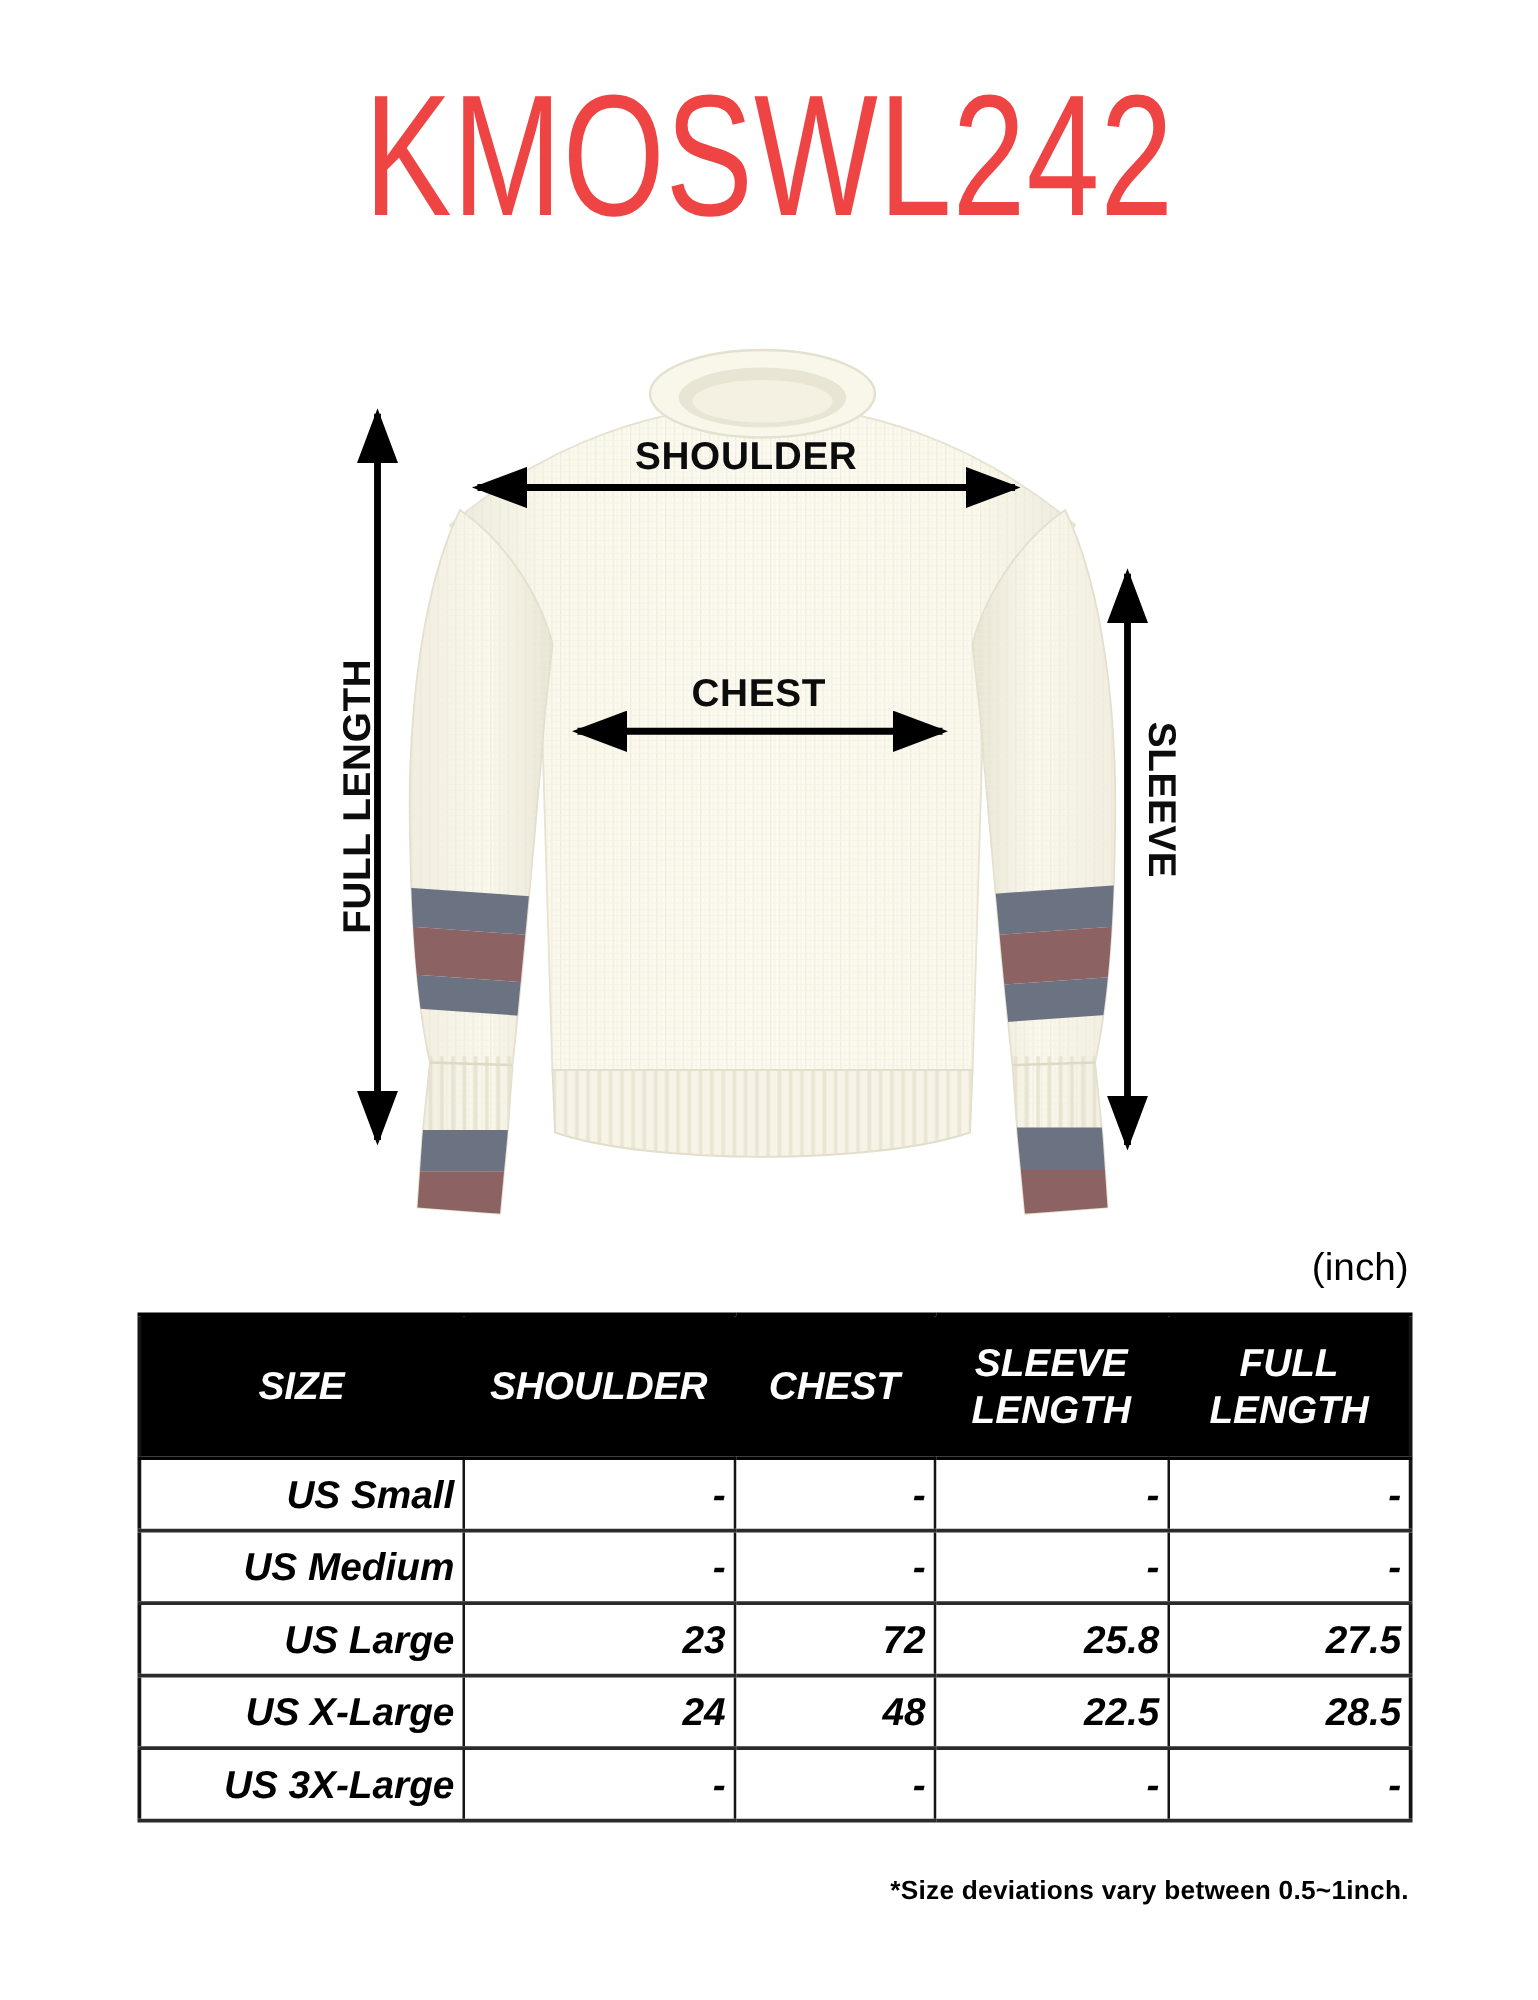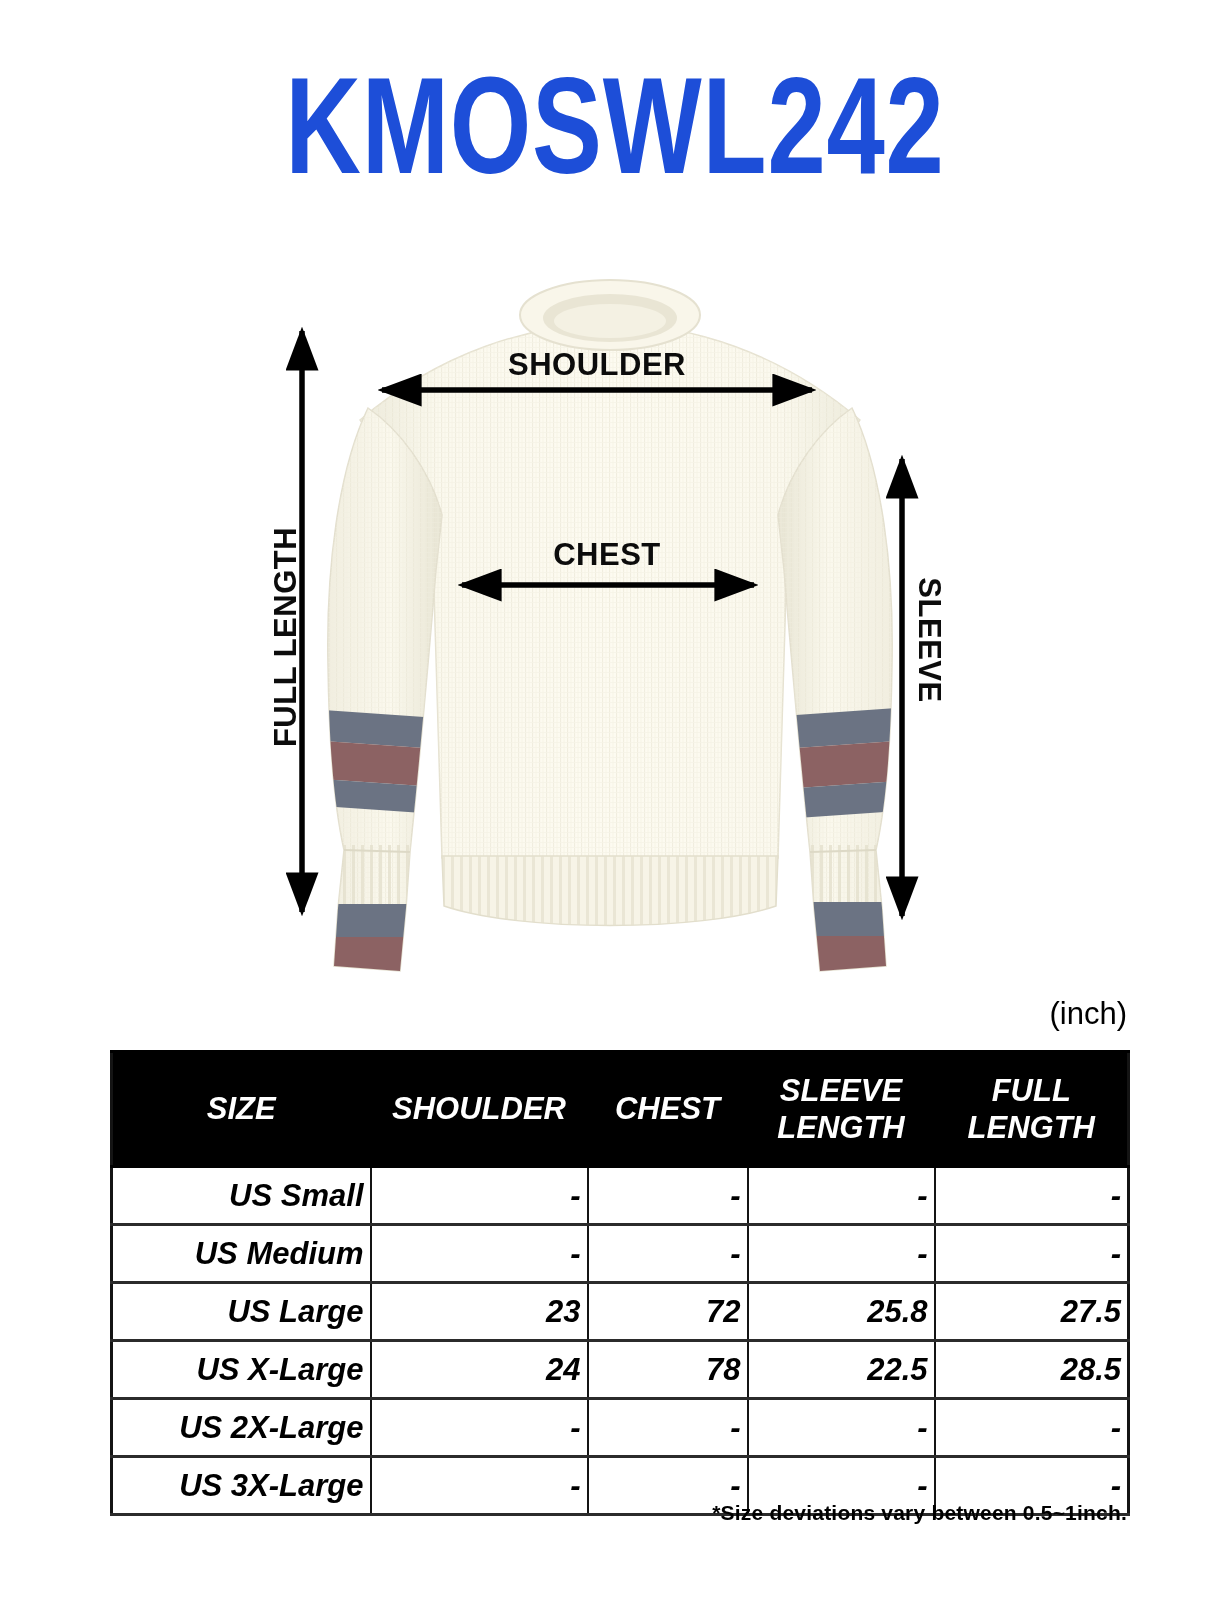--- a/index.html
+++ b/index.html
@@ -2,21 +2,21 @@
 <html><head>
 <meta charset="utf-8">
 <style>
   html, body { margin:0; padding:0; }
   body {
     width:1230px; height:1600px; background:#ffffff; position:relative;
     font-family:"Liberation Sans", sans-serif; overflow:hidden; color:#000;
   }
   .title {
     position:absolute; top:56px; left:0; width:1230px; text-align:center;
-    font-size:138px; font-weight:700; line-height:1; color:#1d4ed8;
+    font-size:138px; font-weight:400; line-height:1; color:#ef4444;
   }
   .title > span { display:inline-block; transform:scaleX(0.76); transform-origin:50% 50%; letter-spacing:1px; }
 
   .diagram { position:absolute; top:0; left:0; width:1230px; height:1000px; }
   .diagram svg { position:absolute; top:0; left:0; }
 
   .dim-label {
     position:absolute; font-weight:700; font-size:31px; color:#0c0c0c; white-space:nowrap; letter-spacing:0.5px;
   }
   .lbl-shoulder { left:597px; top:347px; transform:translateX(-50%); }
@@ -190,32 +190,25 @@
     <tr>
       <td>US Large</td>
       <td>23</td>
       <td>72</td>
       <td>25.8</td>
       <td>27.5</td>
     </tr>
     <tr>
       <td>US X-Large</td>
       <td>24</td>
-      <td>78</td>
+      <td>48</td>
       <td>22.5</td>
       <td>28.5</td>
     </tr>
     <tr>
-      <td>US 2X-Large</td>
-      <td>-</td>
-      <td>-</td>
-      <td>-</td>
-      <td>-</td>
-    </tr>
-    <tr>
       <td>US 3X-Large</td>
       <td>-</td>
       <td>-</td>
       <td>-</td>
       <td>-</td>
     </tr>
   </tbody>
 </table>
 
 <div class="footnote">*Size deviations vary between 0.5~1inch.</div>

